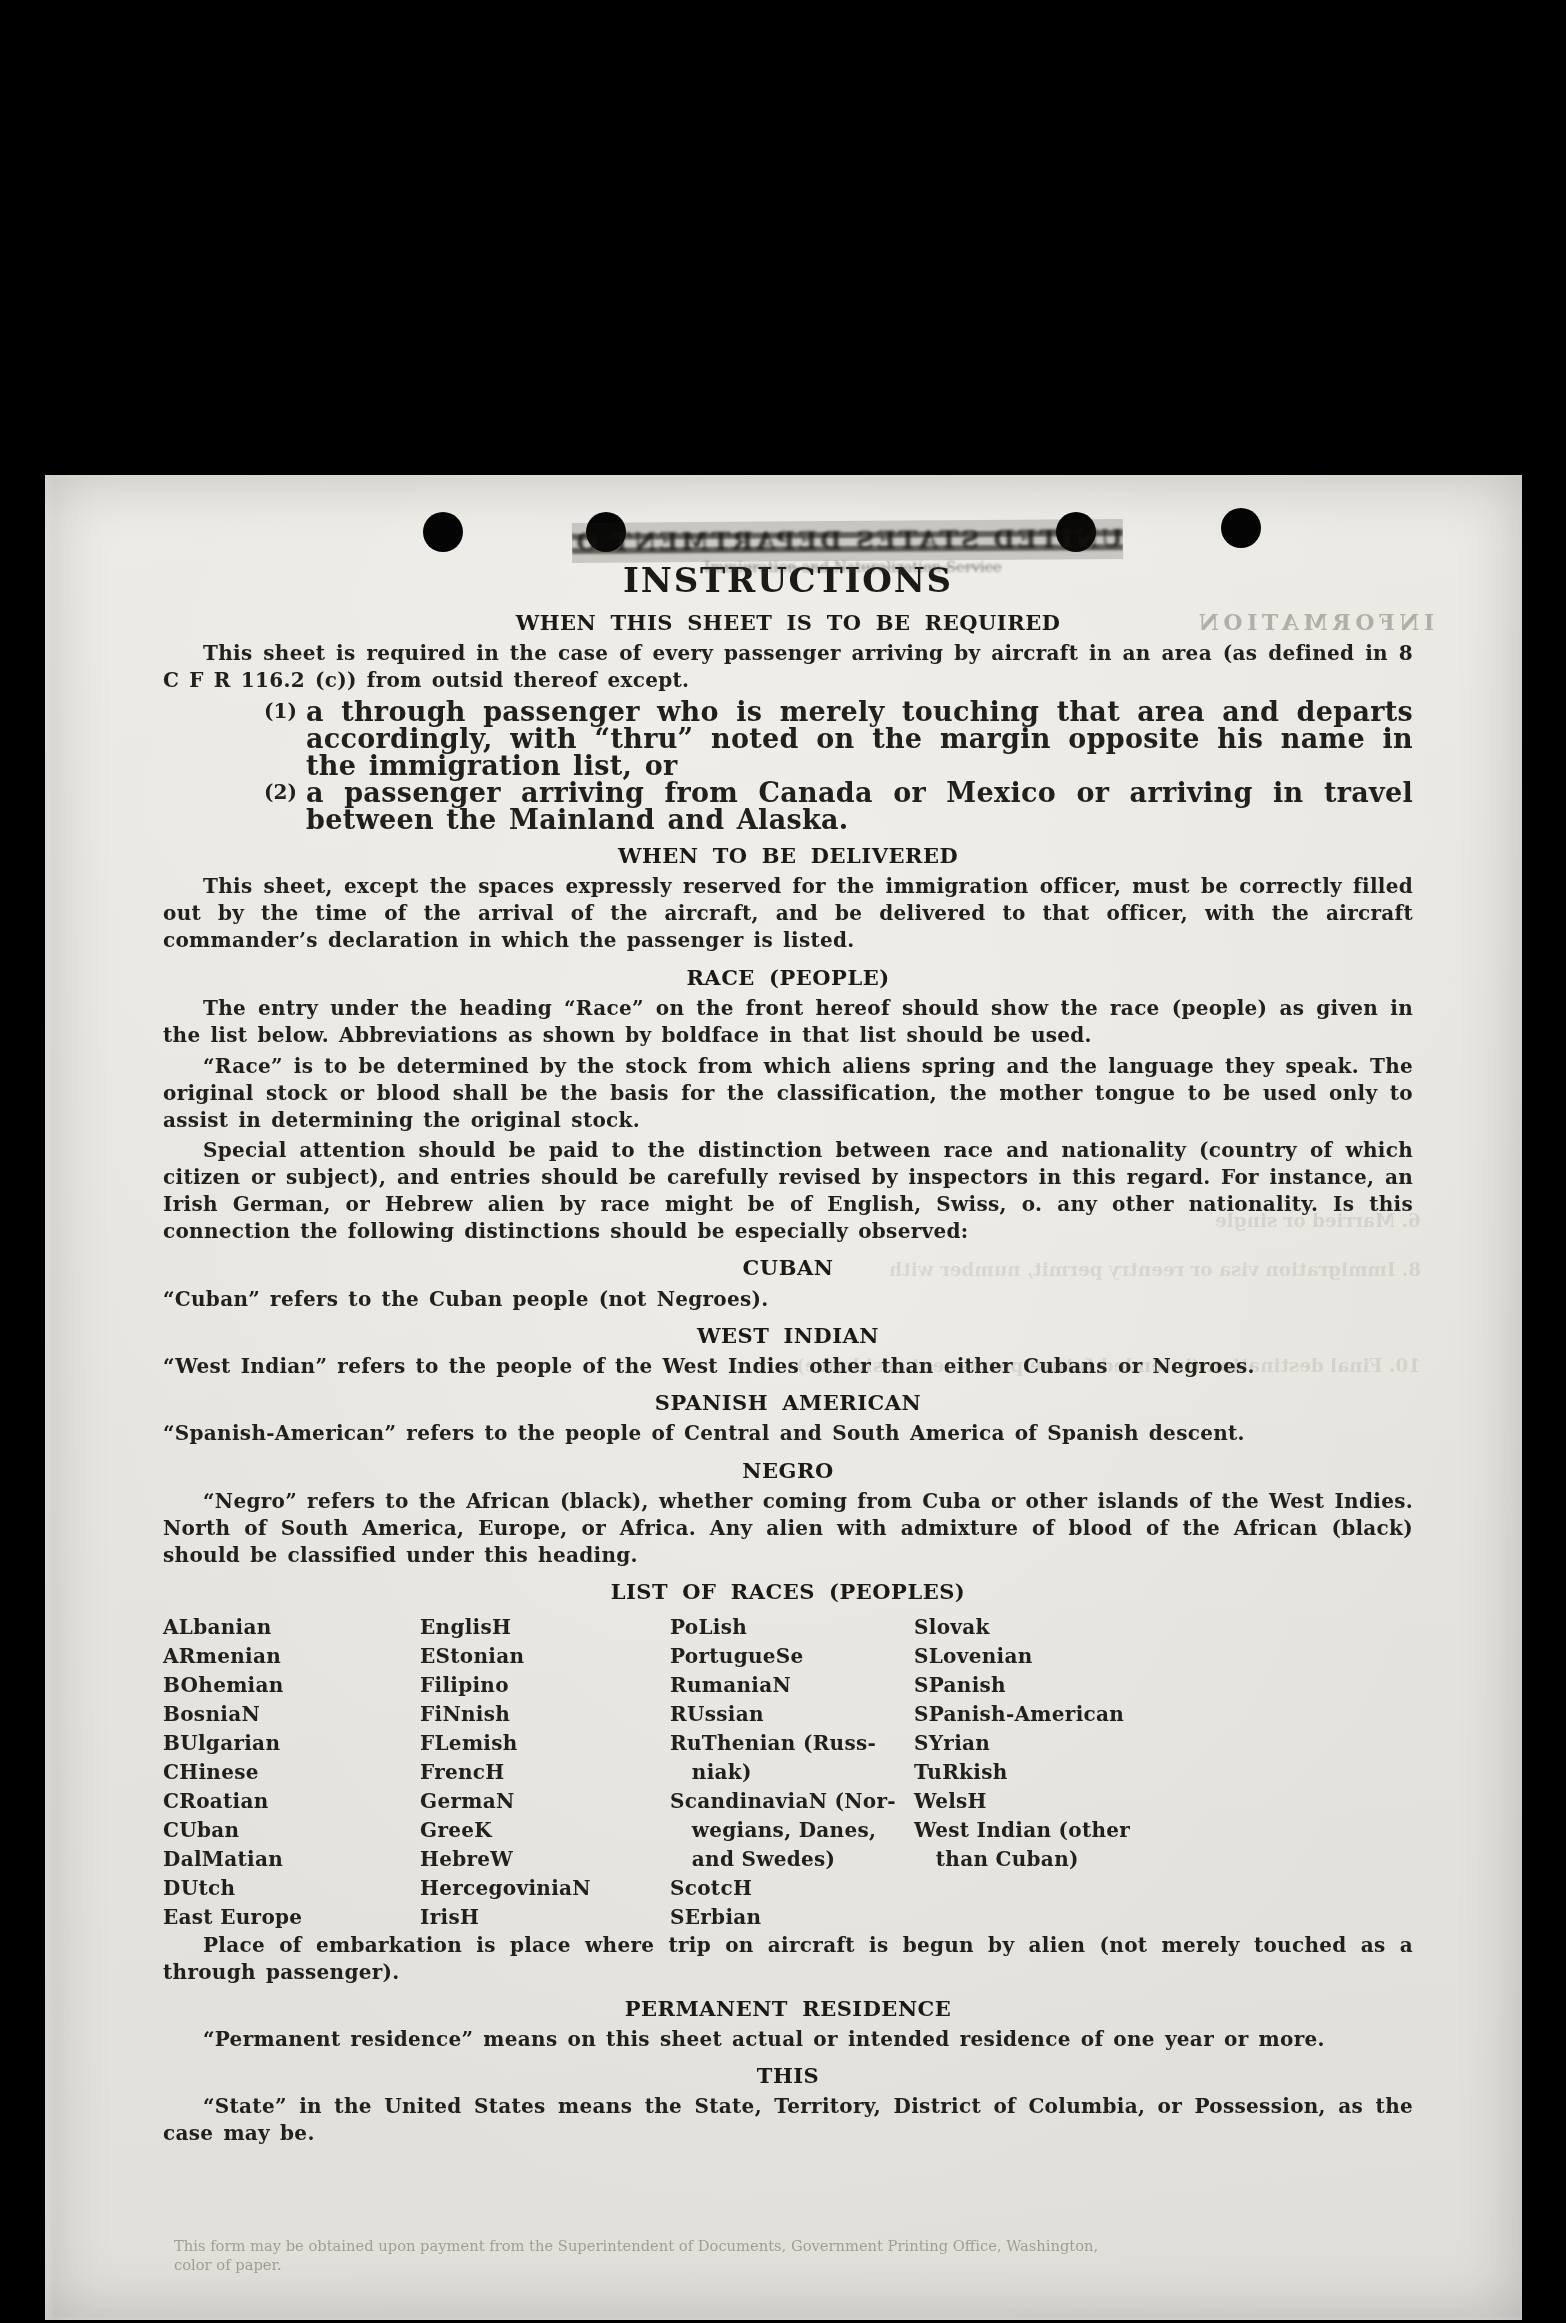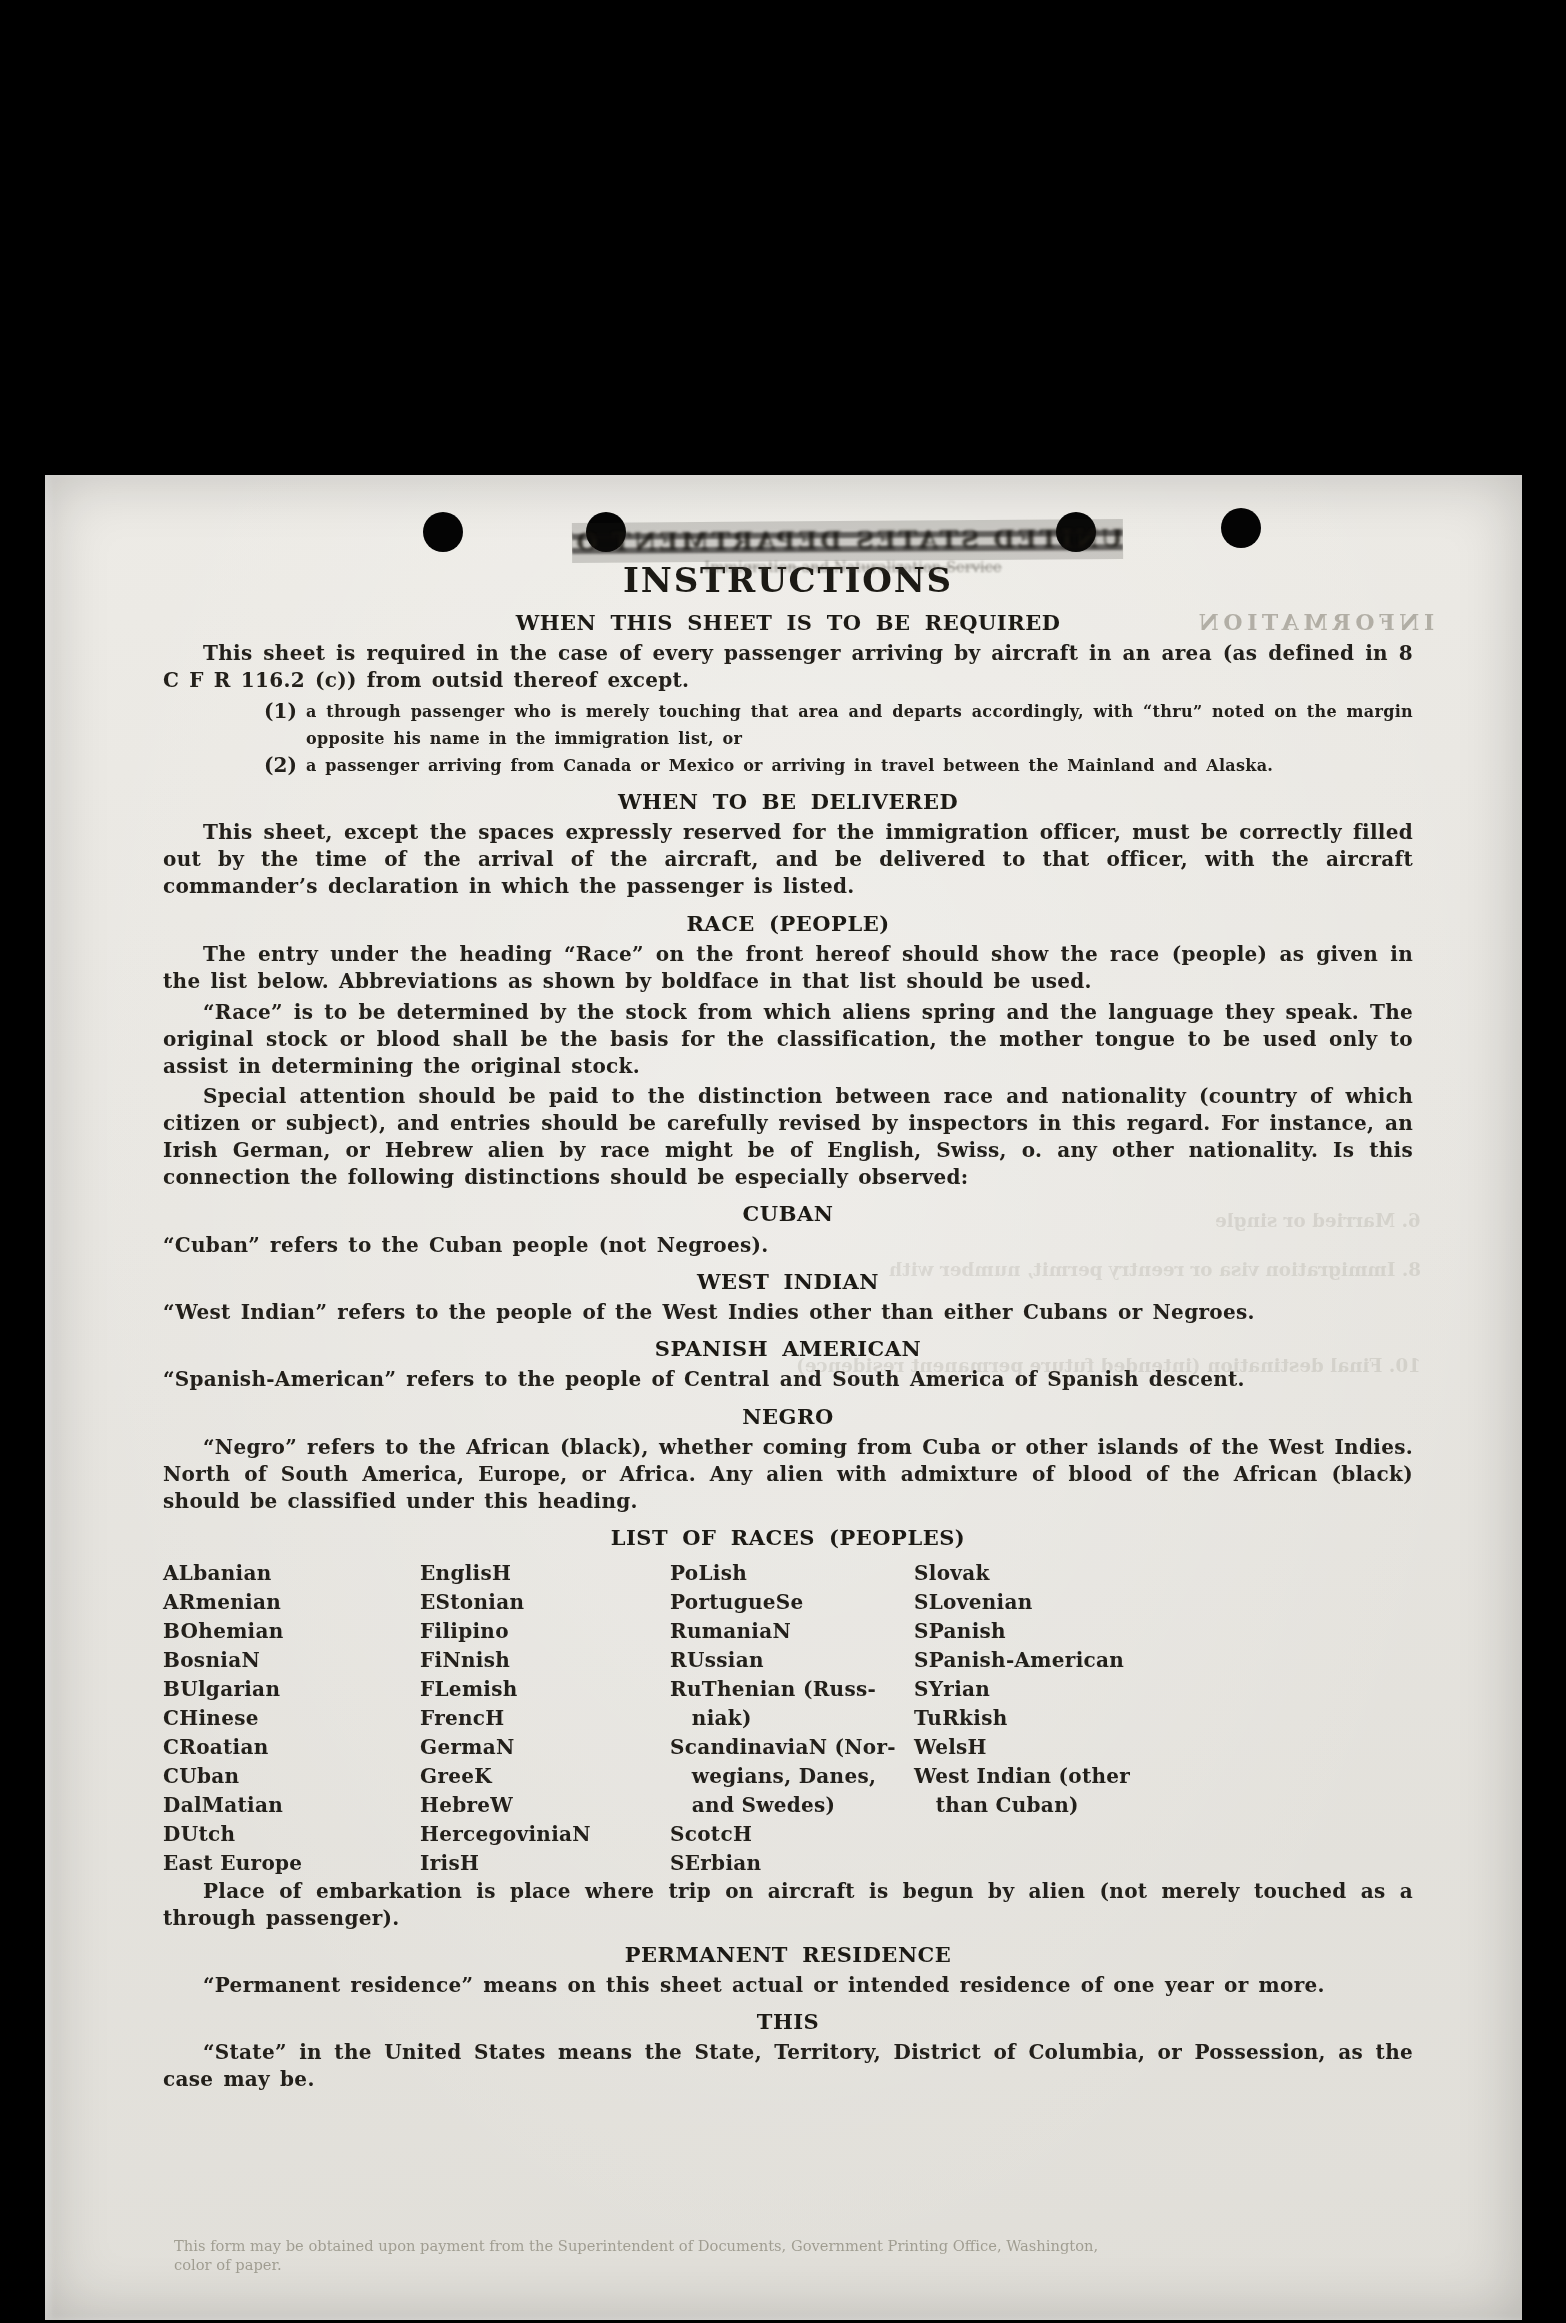--- a/index.html
+++ b/index.html
@@ -58,21 +58,21 @@
     text-align:center;font-size:21px;font-weight:bold;letter-spacing:0.5px;word-spacing:6.4px;
     margin:9.2px 0 3.7px;color:#1c1a15;line-height:27.5px;
   }
   .para{
     font-size:20px;font-weight:bold;line-height:27px;text-align:justify;
     letter-spacing:0.3px;word-spacing:2.8px;margin:0 0 3.7px;
   }
   .indent{text-indent:40px;}
   .item{display:flex;margin-left:101px;}
   .item-marker{flex:none;width:42px;font-size:20px;font-weight:bold;line-height:27px;}
-  .item-text{flex:1;font-size:16px;font-weight:bold;line-height:27px;text-align:justify;letter-spacing:0.3px;word-spacing:2.8px;}
+  .item-text{flex:1;font-size:27px;font-weight:bold;line-height:27px;text-align:justify;letter-spacing:0.3px;word-spacing:2.8px;}
   .races{display:flex;margin-top:7.3px;}
   .race-col{font-size:20px;font-weight:bold;line-height:29px;letter-spacing:0.3px;}
   .race-col .race-item{white-space:pre;}
   .col-1{width:257px;} .col-2{width:250px;} .col-3{width:277px;} .col-4{width:244px;} .col-5{flex:1;}
 </style>
 </head>
 <body>
 
 <div class="stage">
   <div class="paper">

